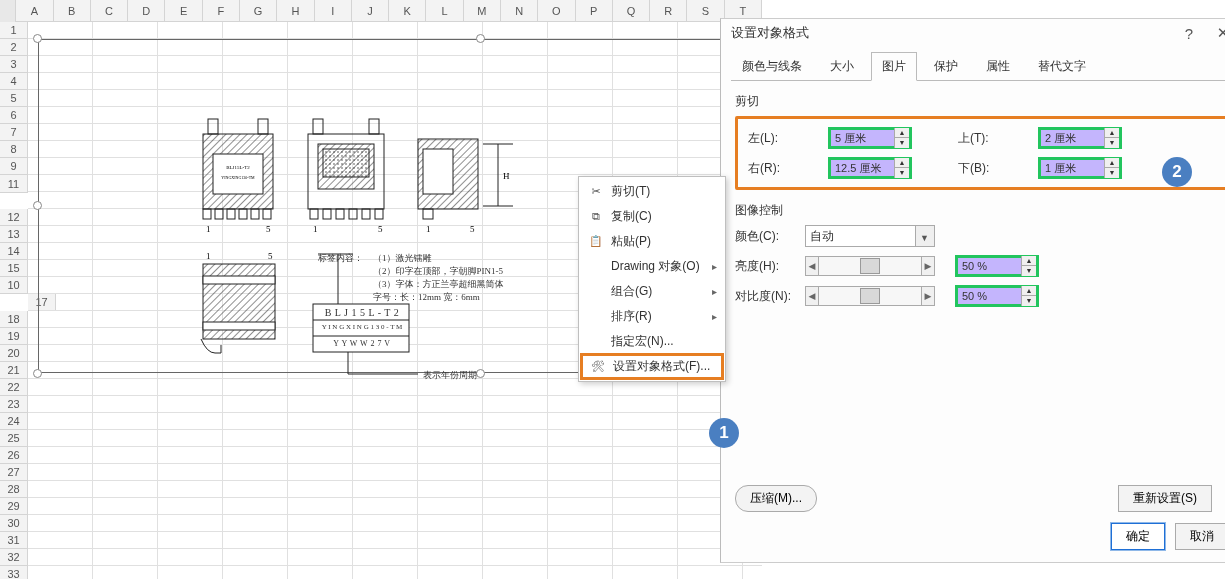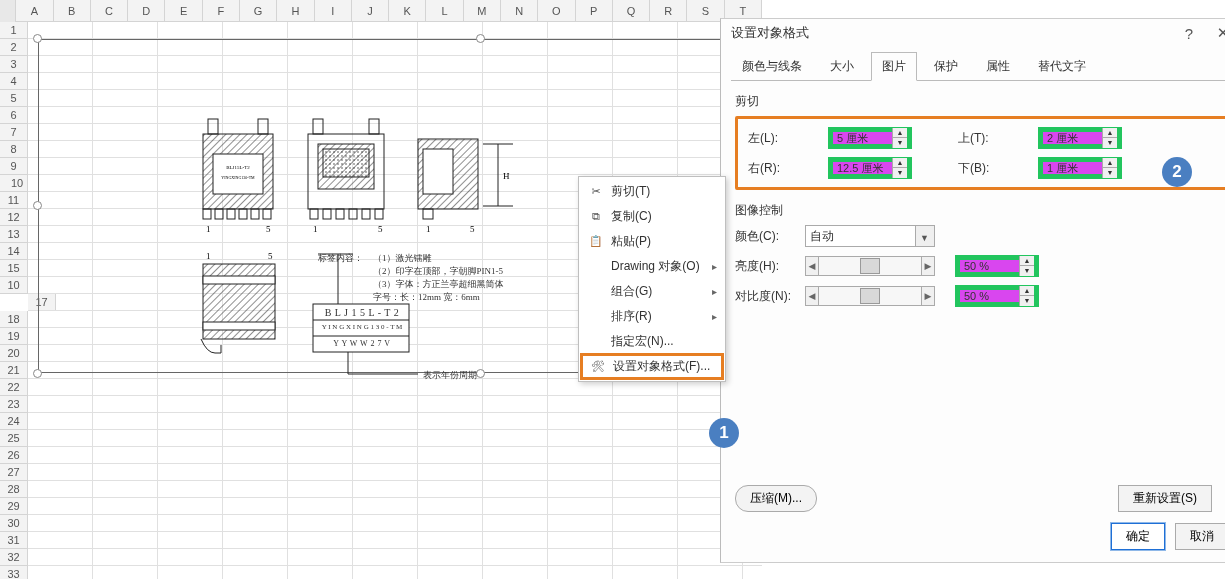--- a/index.html
+++ b/index.html
@@ -239,22 +239,22 @@
   }
   .fld-label {
     font-size: 12px;
     color: #333;
   }
   .spin-wrap {
     display: flex;
     align-items: center;
     width: 84px;
     height: 22px;
-    border: 5px solid #22c55e;
-    background: #d946ef;
+    border: 3px solid #22c55e;
+    background: #c4b5fd;
   }
   .spin-wrap .val {
     flex: 1;
     padding: 0 4px;
     font-size: 11px;
   }
   .spin-btns {
     width: 15px;
     display: flex;
     flex-direction: column;
@@ -388,21 +388,21 @@
       <div class="row-h" style="top: 0px; height: 17px;">1</div>
       <div class="row-h" style="top: 17px; height: 17px;">2</div>
       <div class="row-h" style="top: 34px; height: 17px;">3</div>
       <div class="row-h" style="top: 51px; height: 17px;">4</div>
       <div class="row-h" style="top: 68px; height: 17px;">5</div>
       <div class="row-h" style="top: 85px; height: 17px;">6</div>
       <div class="row-h" style="top: 102px; height: 17px;">7</div>
       <div class="row-h" style="top: 119px; height: 17px;">8</div>
       <div class="row-h" style="top: 136px; height: 17px;">9</div>
       <div class="row-h" style="top: 153px; height: 17px; padding-left: 7px;">10</div>
-      <div class="row-h" style="top: 170px; height: 17px;">11</div>
+      <div class="row-h" style="top: 154px; height: 17px;">11</div>
       <div class="row-h" style="top: 187px; height: 17px;">12</div>
       <div class="row-h" style="top: 204px; height: 17px;">13</div>
       <div class="row-h" style="top: 221px; height: 17px;">14</div>
       <div class="row-h" style="top: 238px; height: 17px;">15</div>
       <div class="row-h" style="top: 255px; height: 17px;">10</div>
       <div class="row-h" style="top: 272px; height: 17px; margin-left: 28px;">17</div>
       <div class="row-h" style="top: 289px; height: 17px;">18</div>
       <div class="row-h" style="top: 306px; height: 17px;">19</div>
       <div class="row-h" style="top: 323px; height: 17px;">20</div>
       <div class="row-h" style="top: 340px; height: 17px;">21</div>

